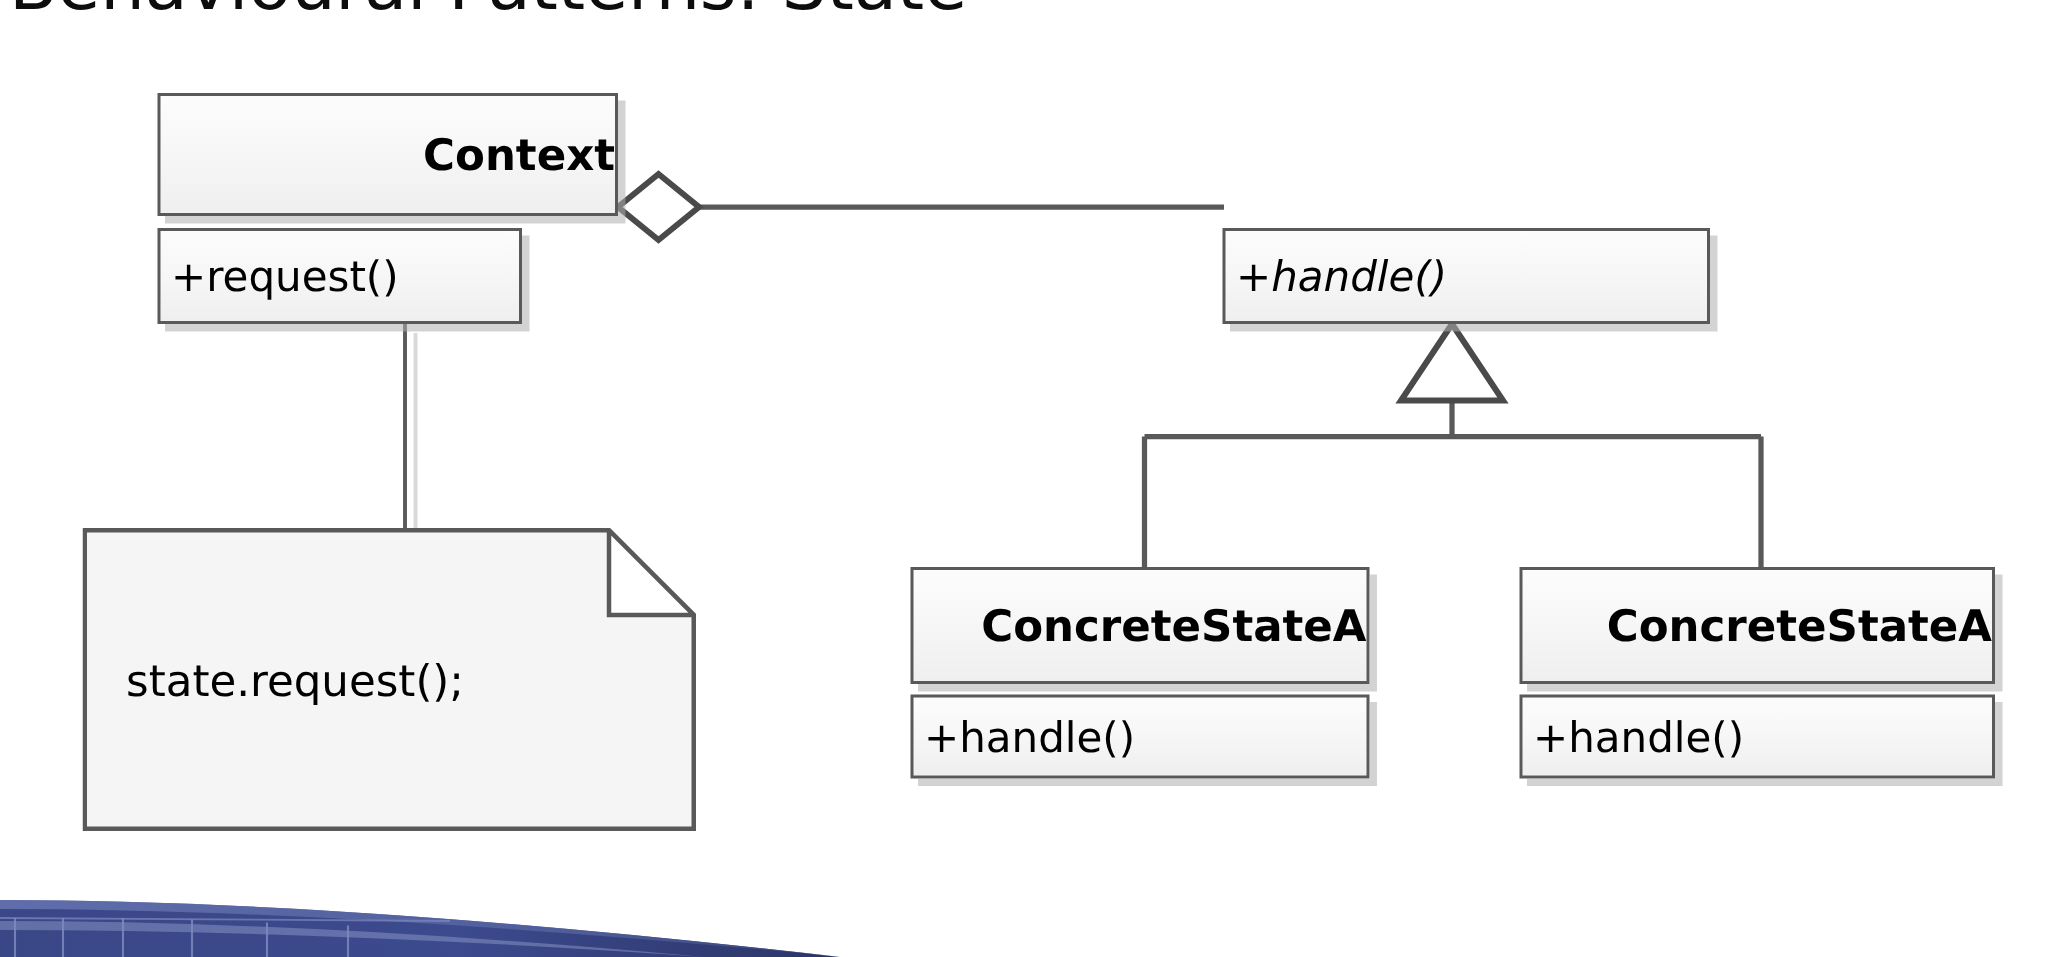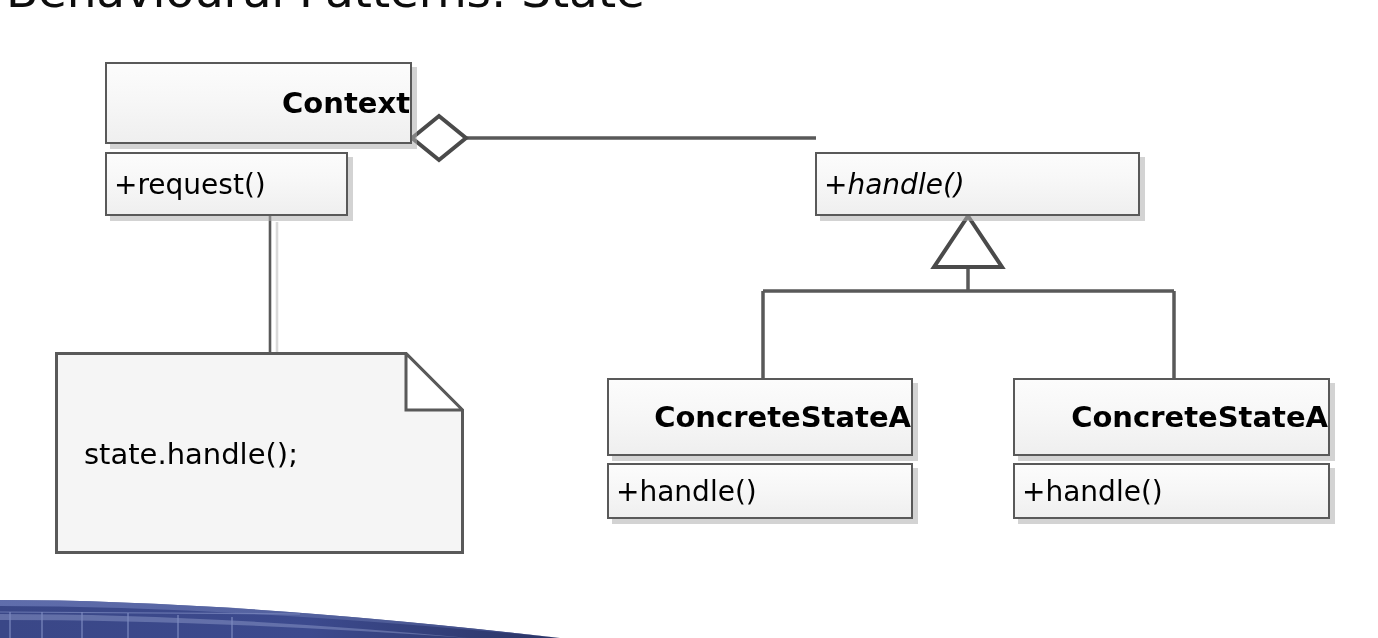--- a/index.html
+++ b/index.html
@@ -161,21 +161,21 @@
   </div>
 
   <svg id="note-shape" viewBox="0 0 409 202" width="409" height="202">
 
     <path d="M7 9 L357 9 L416 68 L416 209 L7 209 Z" fill="rgba(175,175,175,0.55)"></path>
 
     <path d="M1.5 1.5 L351 1.5 L407.5 58 L407.5 200.5 L1.5 200.5 Z" fill="#f5f5f5" stroke="#595959" stroke-width="3"></path>
 
     <path d="M351 1.5 L407.5 58 L351 58 Z" fill="#ffffff" stroke="#595959" stroke-width="3"></path>
   </svg>
-  <div id="note-text">state.handle();</div>
+  <div id="note-text">state.request();</div>
 
   <svg id="footer-band" viewBox="0 0 560 46" width="560" height="46" preserveAspectRatio="none">
     <defs>
       <linearGradient id="bandMain" x1="0" y1="0" x2="1" y2="0">
         <stop offset="0%" stop-color="#3a4787"></stop>
         <stop offset="55%" stop-color="#3c4a8e"></stop>
         <stop offset="100%" stop-color="#2b3566"></stop>
       </linearGradient>
       <linearGradient id="bandLight" x1="0" y1="0" x2="1" y2="0">
         <stop offset="0%" stop-color="#6c7ab8"></stop>

